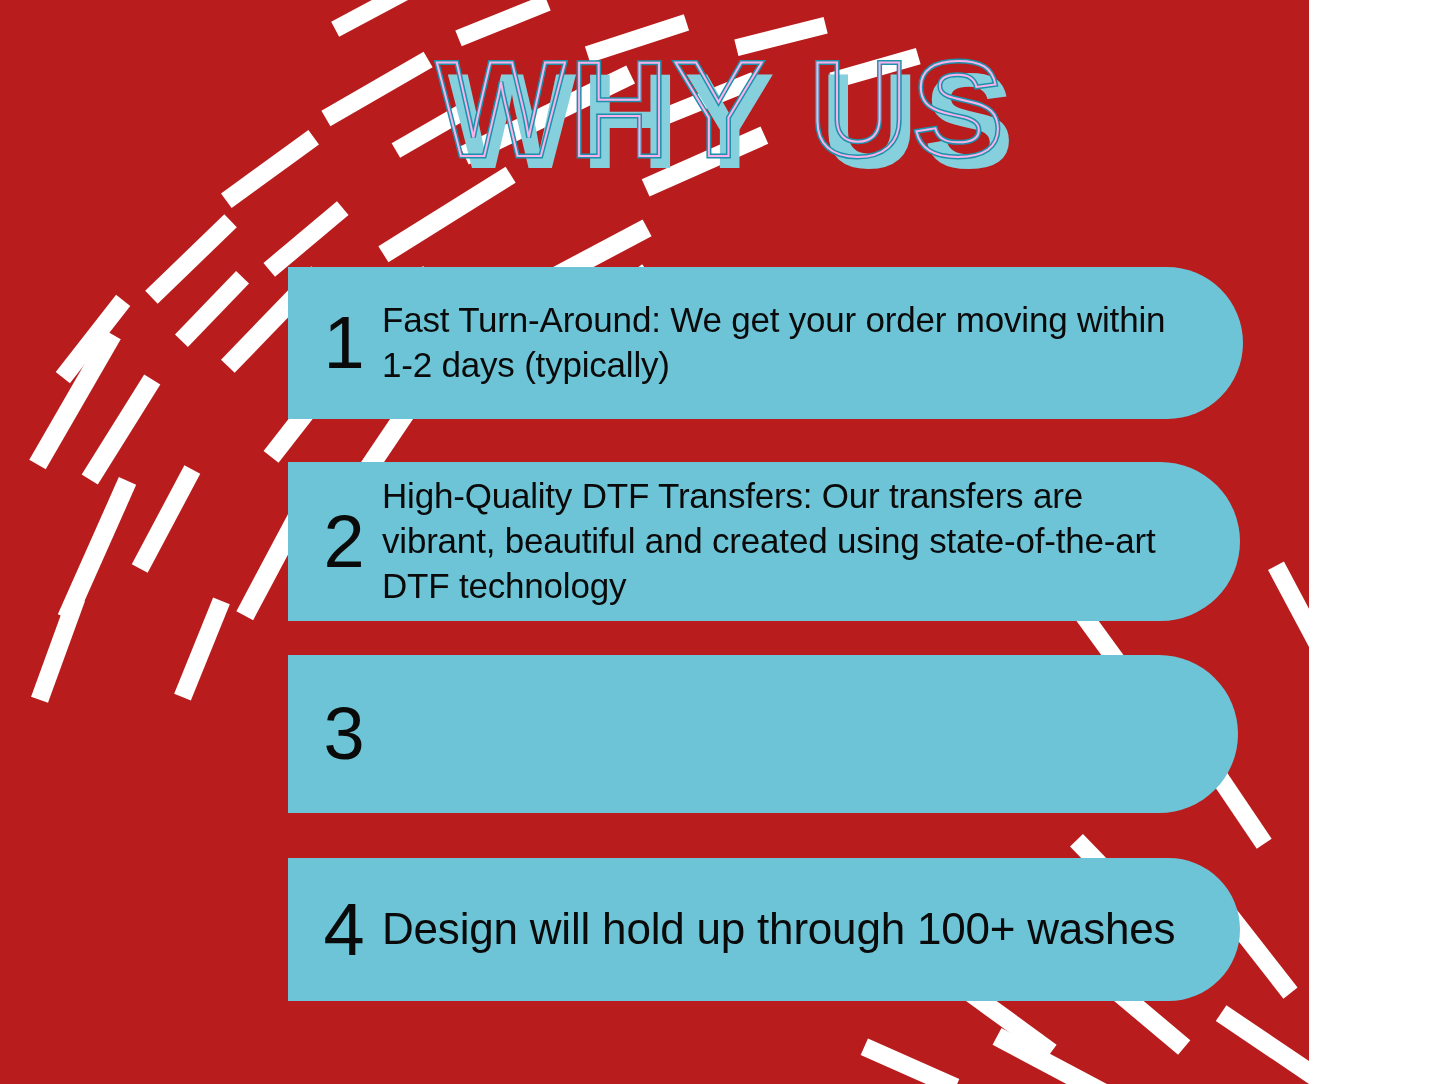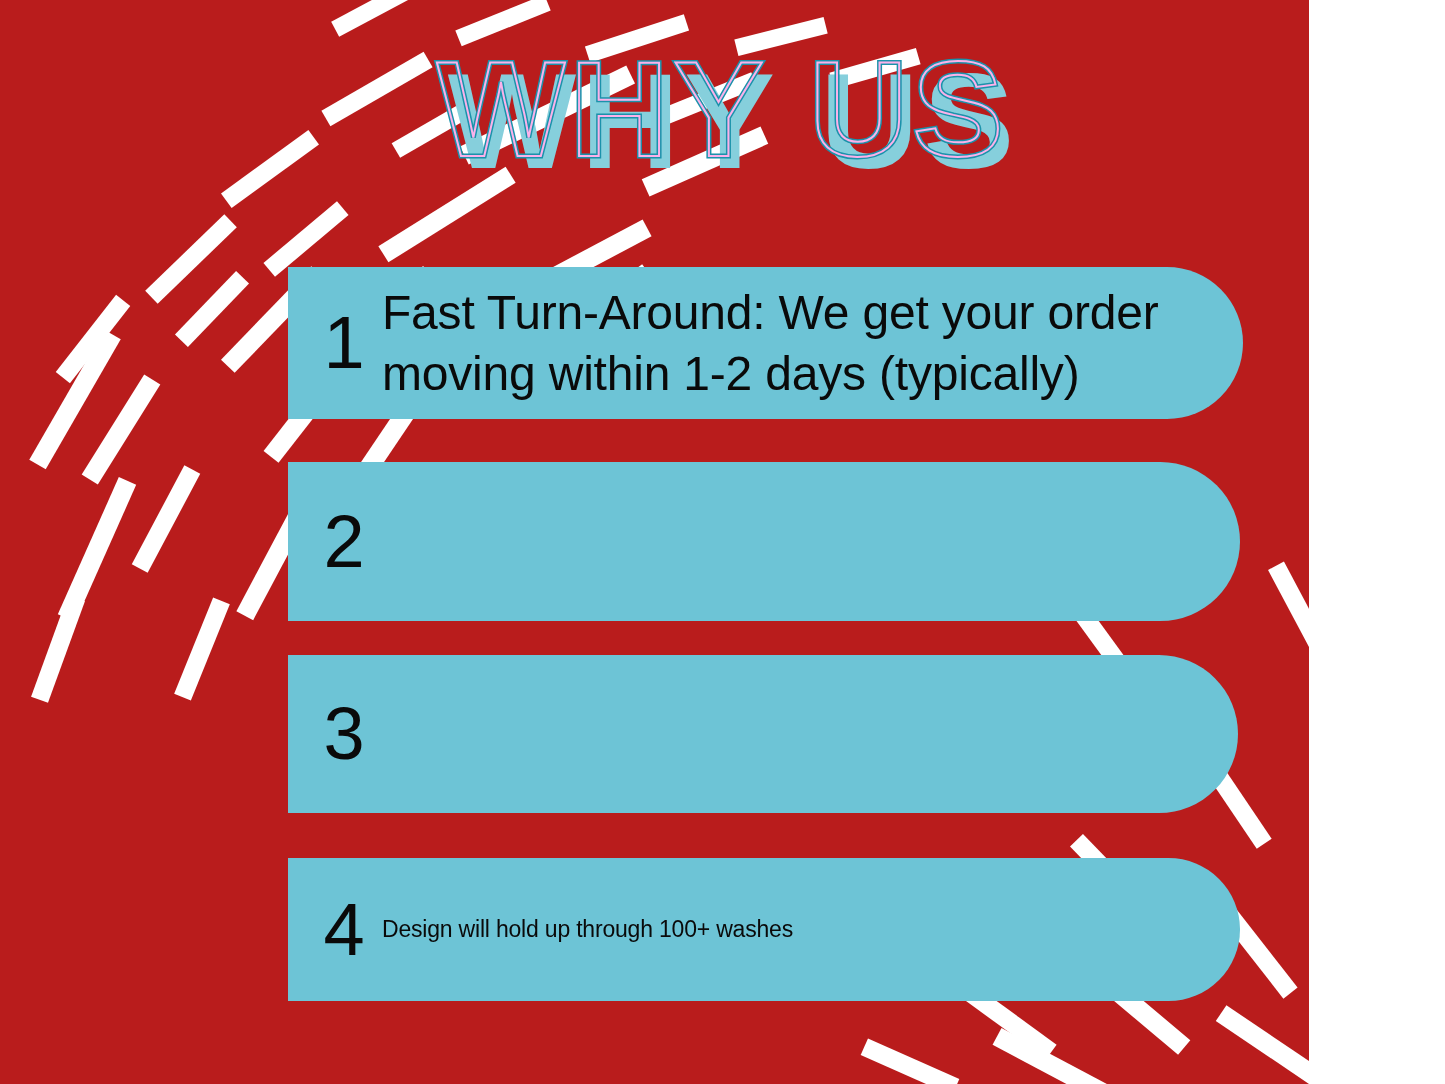--- a/index.html
+++ b/index.html
@@ -82,34 +82,34 @@
     text-align: center;
     font-size: 74px;
     font-weight: 400;
     color: #0a0a0a;
     line-height: 1;
     font-family: "Liberation Sans", sans-serif;
     margin-left: 18px;
   }
   .card-text {
     flex: 1 1 auto;
-    font-size: 48px;
+    font-size: 35px;
     line-height: 1.28;
     color: #0a0a0a;
     padding-right: 56px;
     font-family: "Liberation Sans", sans-serif;
     letter-spacing: -0.2px;
   }
 
   #card-1 { top: 267px; height: 152px; width: 955px; border-radius: 0 76px 76px 0; }
   #card-2 { top: 462px; height: 159px; width: 952px; border-radius: 0 80px 80px 0; }
   #card-3 { top: 655px; height: 158px; width: 950px; border-radius: 0 79px 79px 0; }
   #card-4 { top: 858px; height: 143px; width: 952px; border-radius: 0 72px 72px 0; }
 
-  #card-4 .card-text { font-size: 23px; }
+  #card-4 .card-text { font-size: 44px; }
 </style>
 </head>
 <body>
 
 <div id="poster">
 
   <div class="dash-layer" id="dash-layer-tl">
       <div class="dash" style="left: 455px; top: 12px; width: 96px; height: 17px; background: rgb(255, 255, 255); transform: rotate(-22deg);"></div>
       <div class="dash" style="left: 585px; top: 30px; width: 104px; height: 17px; background: rgb(255, 255, 255); transform: rotate(-18deg);"></div>
       <div class="dash" style="left: 735px; top: 28px; width: 92px; height: 17px; background: rgb(255, 255, 255); transform: rotate(-14deg);"></div>
@@ -164,20 +164,21 @@
     <div class="title-layer title-inner">WHY US</div>
   </div>
 
   <div class="card" id="card-1">
     <div class="card-num">1</div>
     <div class="card-text">Fast Turn-Around: We get your order moving within 1-2 days (typically)</div>
   </div>
 
   <div class="card" id="card-2">
     <div class="card-num">2</div>
+    <div class="card-text">High-Quality DTF Transfers: Our transfers are vibrant, beautiful and created using state-of-the-art DTF technology</div>
   </div>
 
   <div class="card" id="card-3">
     <div class="card-num">3</div>
   </div>
 
   <div class="card" id="card-4">
     <div class="card-num">4</div>
     <div class="card-text">Design will hold up through 100+ washes</div>
   </div>

